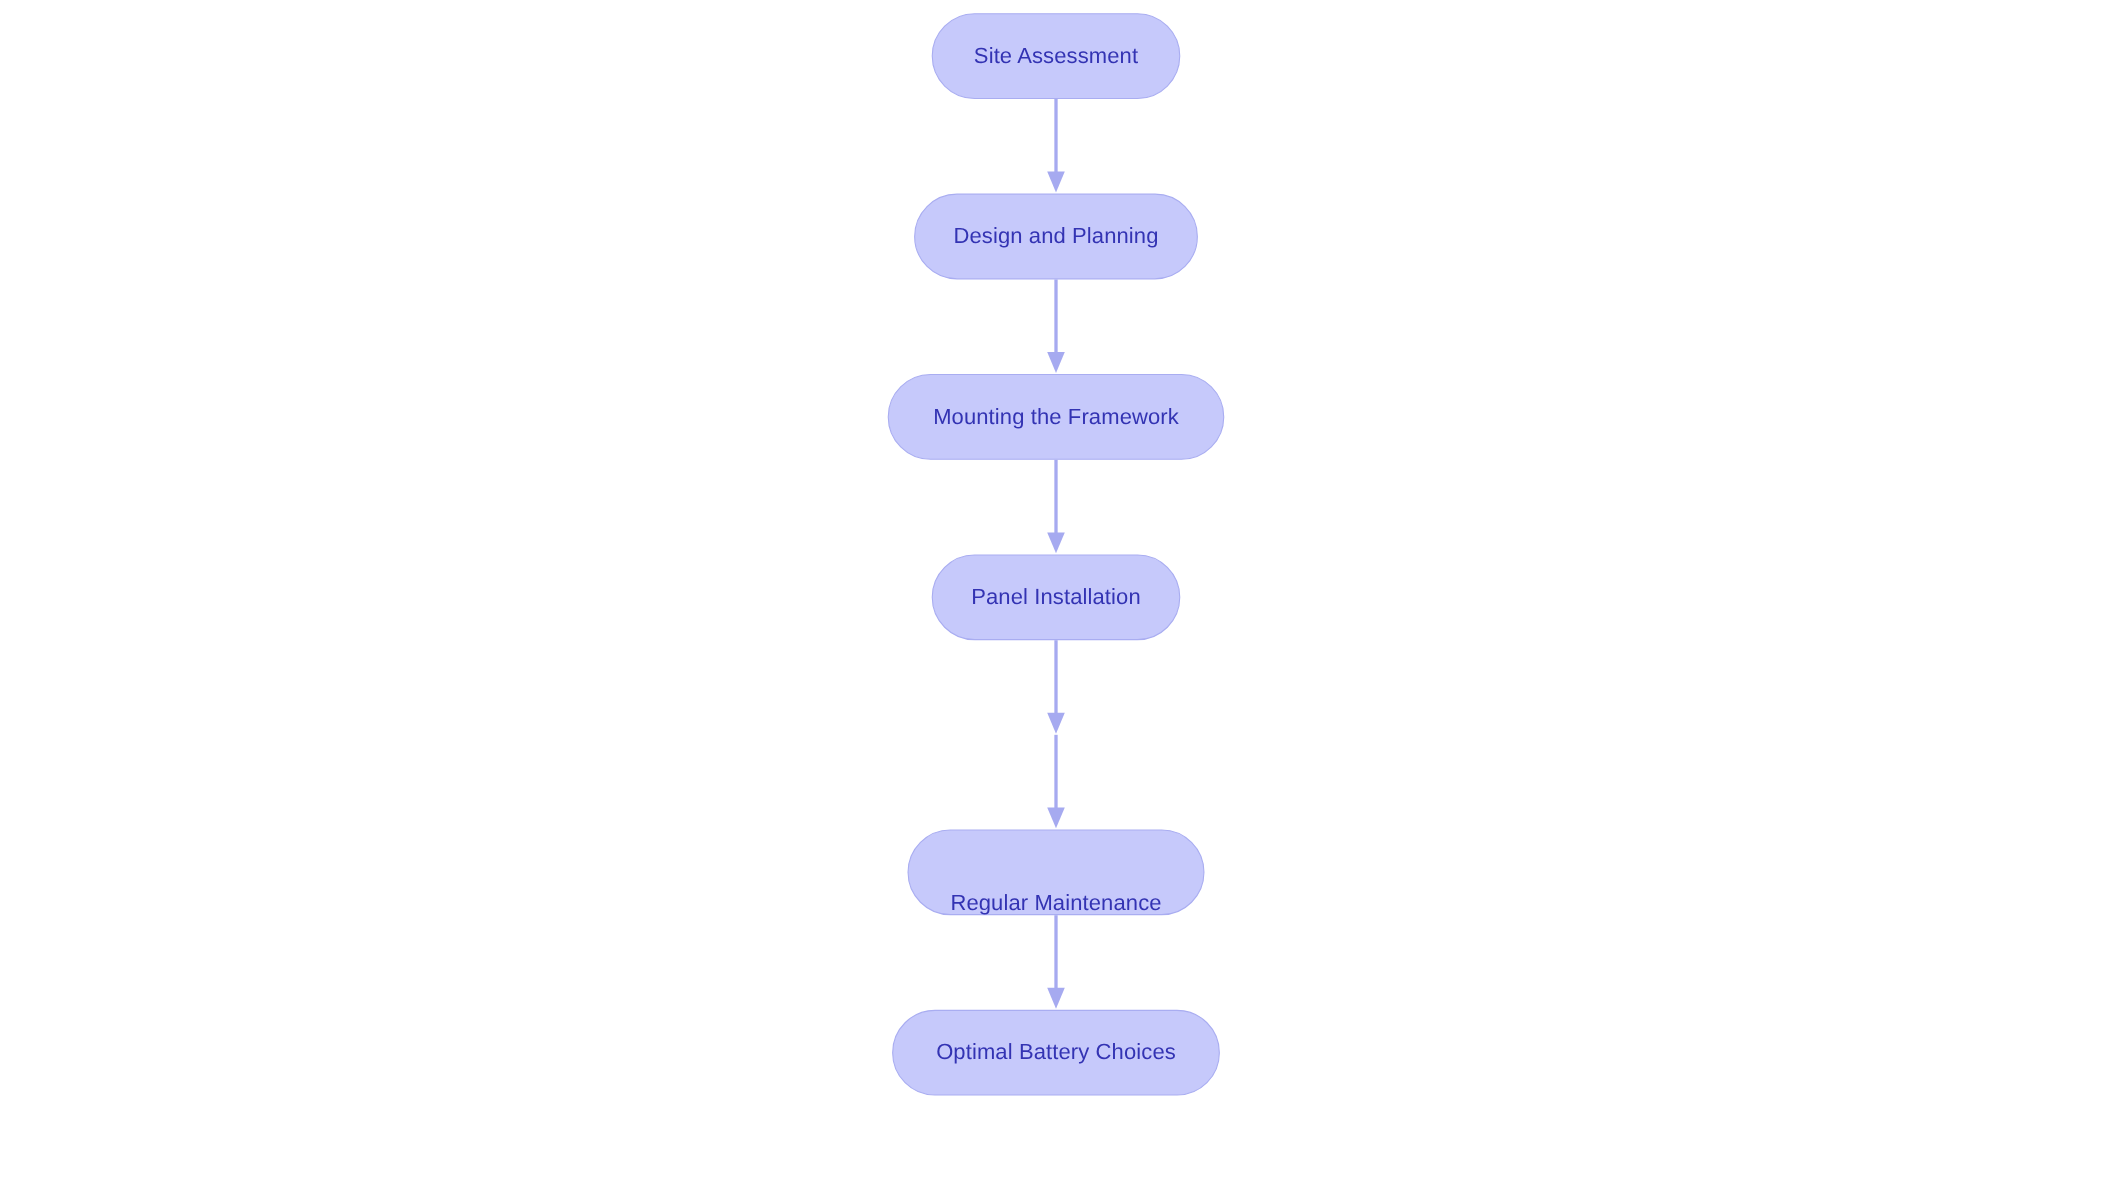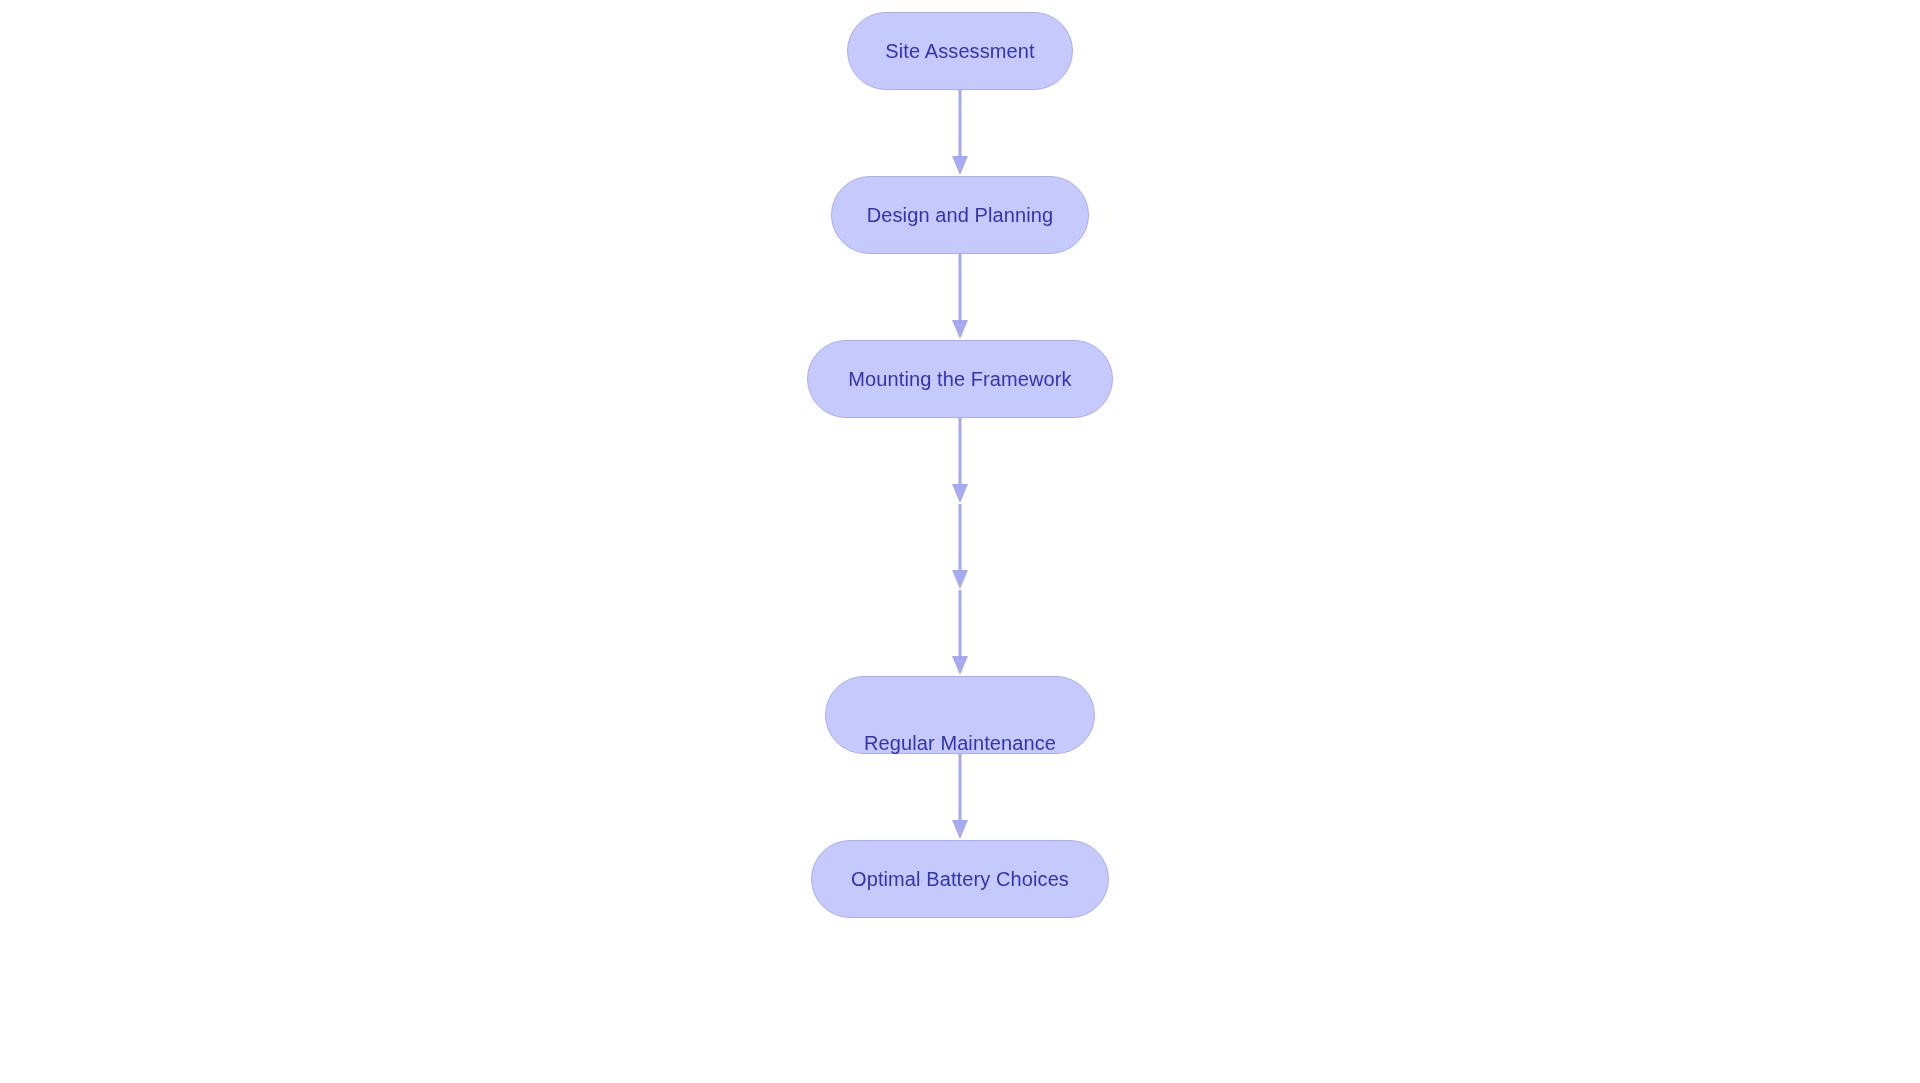--- a/index.html
+++ b/index.html
@@ -121,20 +121,23 @@
 
     <div class="node w3">
       <span class="node-label">Mounting the Framework</span>
     </div>
 
     <div class="connector">
       <div class="line"></div>
       <div class="arrowhead"></div>
     </div>
 
+    <div class="node w4">
+      <span class="node-label">Panel Installation</span>
+    </div>
 
     <div class="connector">
       <div class="line"></div>
       <div class="arrowhead"></div>
     </div>
 
 
     <div class="connector">
       <div class="line"></div>
       <div class="arrowhead"></div>

